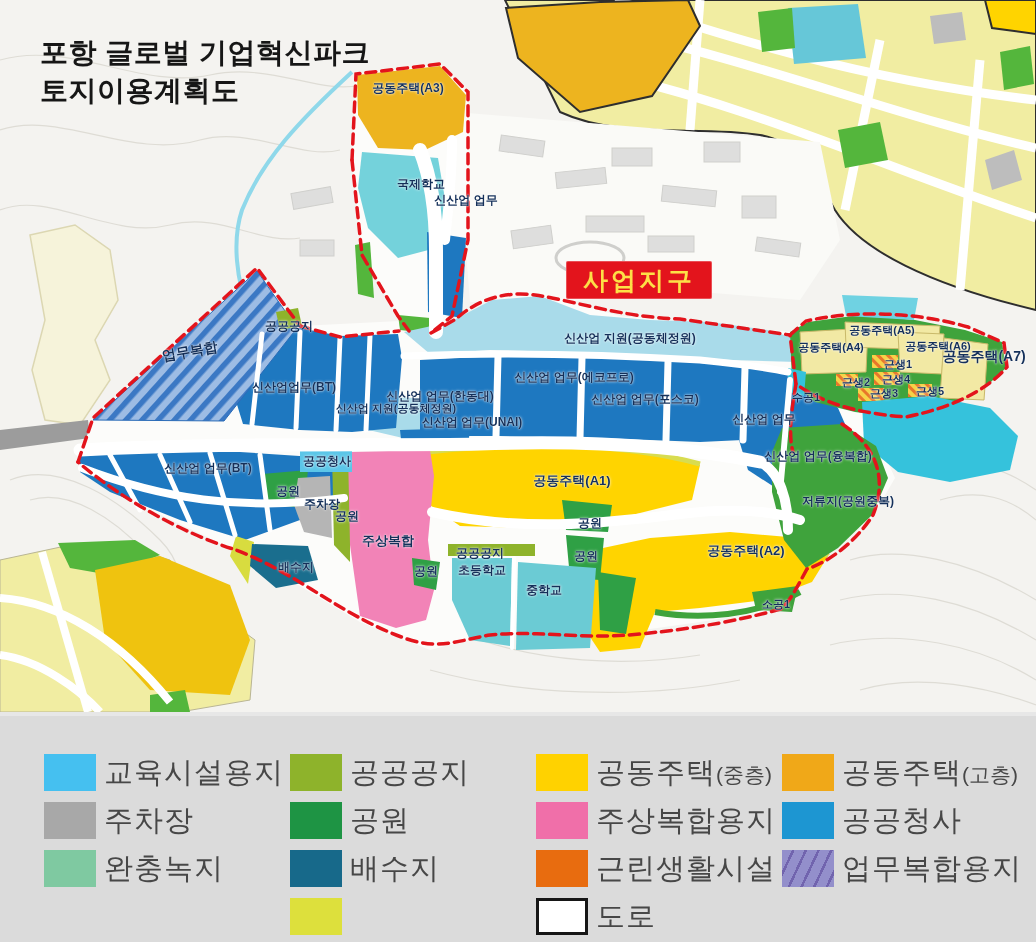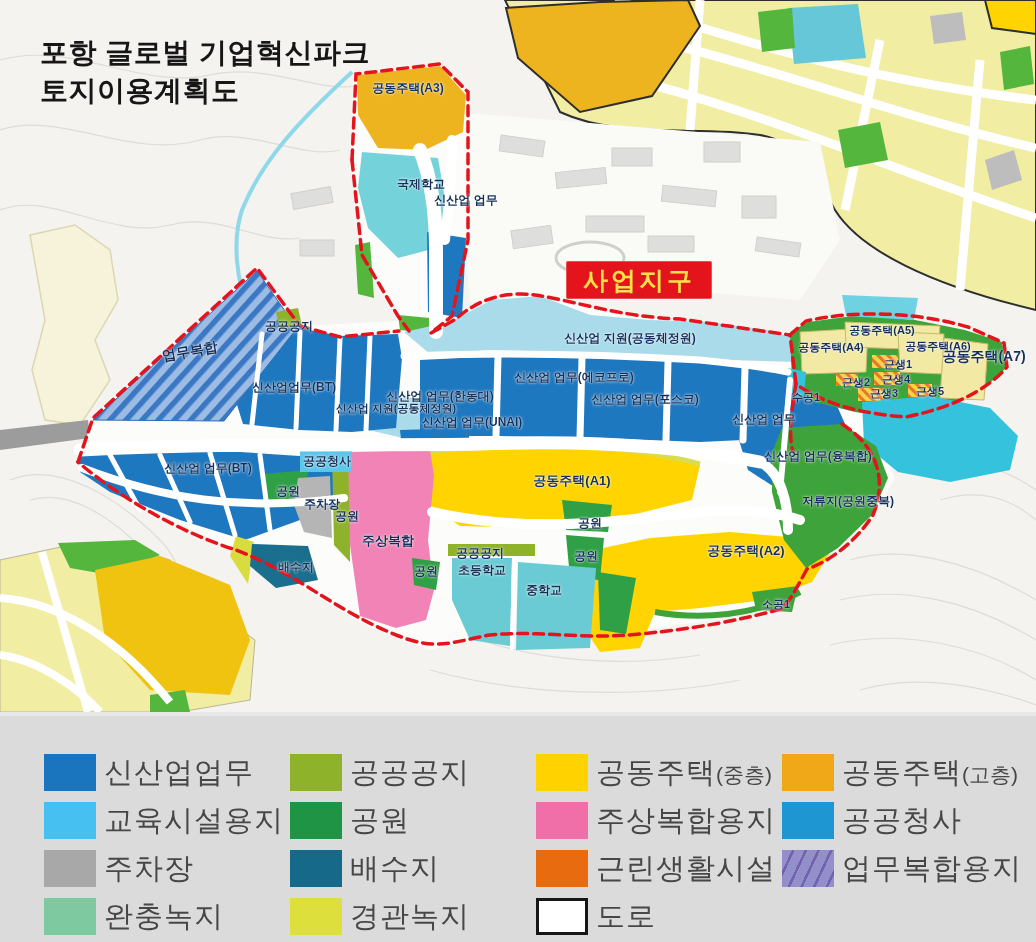--- a/index.html
+++ b/index.html
@@ -274,24 +274,20 @@
     <div>포항 글로벌 기업혁신파크</div>
     <div>토지이용계획도</div>
   </div>
 
   <div class="site-badge">사업지구</div>
 </div>
 
 <div class="legend">
   <div class="legend-col" style="left:44px">
       <div class="legend-row">
-        <span class="swatch" style="background: rgb(27, 117, 190);"></span>
-        <span class="legend-label">신산업업무</span>
-      </div>
-      <div class="legend-row">
         <span class="swatch" style="background: rgb(69, 192, 240);"></span>
         <span class="legend-label">교육시설용지</span>
       </div>
       <div class="legend-row">
         <span class="swatch" style="background: rgb(168, 168, 168);"></span>
         <span class="legend-label">주차장</span>
       </div>
       <div class="legend-row">
         <span class="swatch" style="background: rgb(127, 201, 161);"></span>
         <span class="legend-label">완충녹지</span>
@@ -305,21 +301,20 @@
       <div class="legend-row">
         <span class="swatch" style="background: rgb(30, 148, 68);"></span>
         <span class="legend-label">공원</span>
       </div>
       <div class="legend-row">
         <span class="swatch" style="background: rgb(23, 105, 138);"></span>
         <span class="legend-label">배수지</span>
       </div>
       <div class="legend-row">
         <span class="swatch" style="background: rgb(221, 224, 60);"></span>
-        <span class="legend-label">경관녹지</span>
       </div>
     </div>
   <div class="legend-col" style="left:536px">
       <div class="legend-row">
         <span class="swatch" style="background: rgb(255, 210, 0);"></span>
         <span class="legend-label">공동주택</span>
         <span class="legend-suffix">(중층)</span>
       </div>
       <div class="legend-row">
         <span class="swatch" style="background: rgb(240, 111, 169);"></span>

